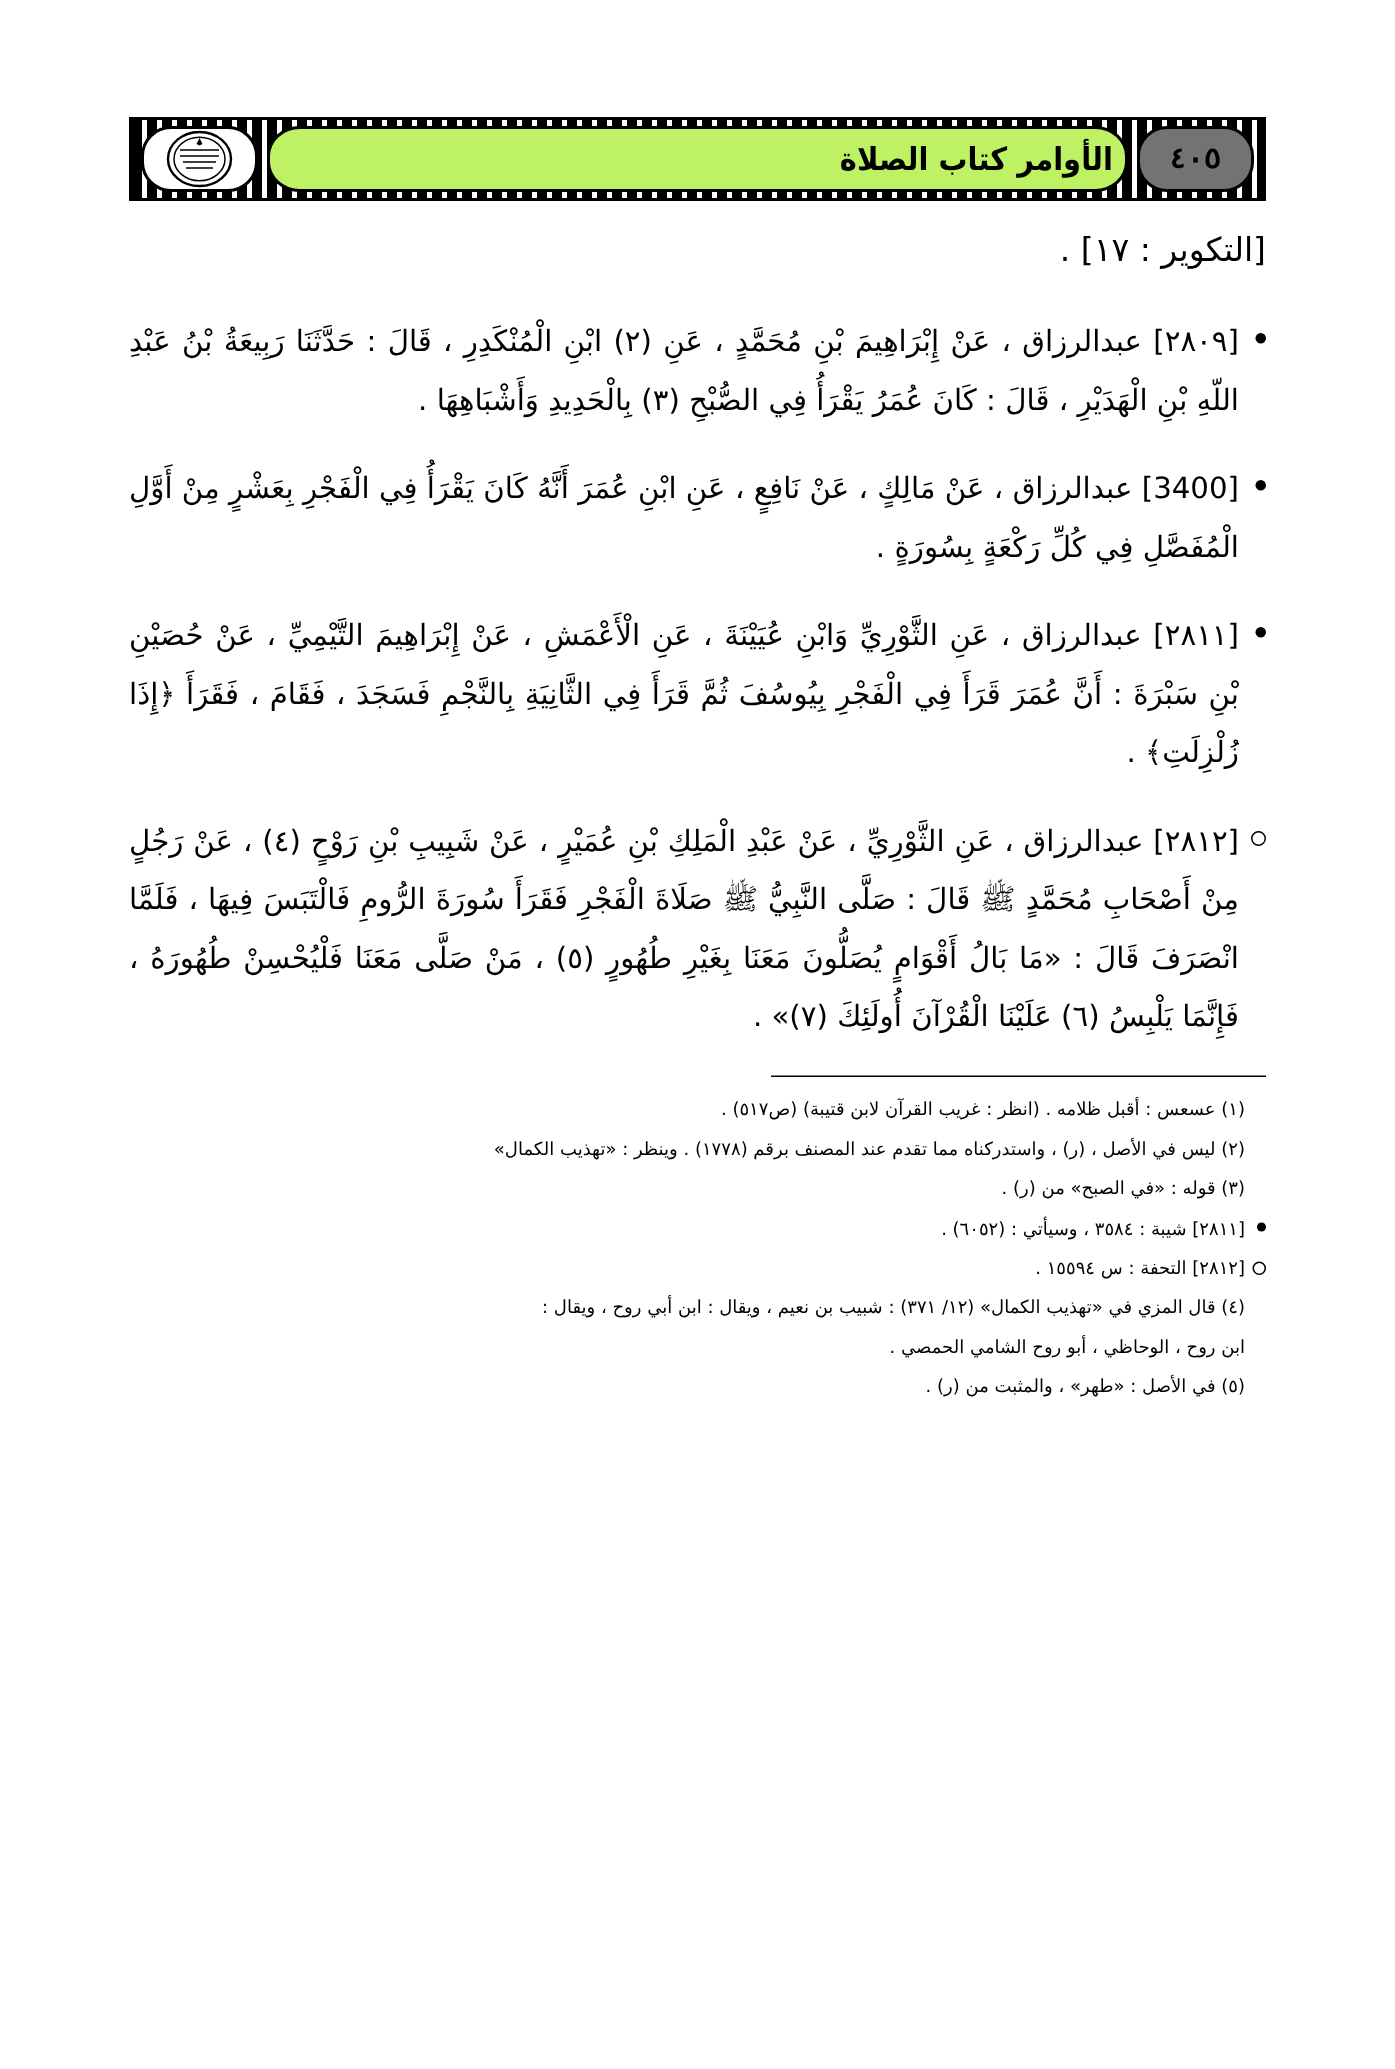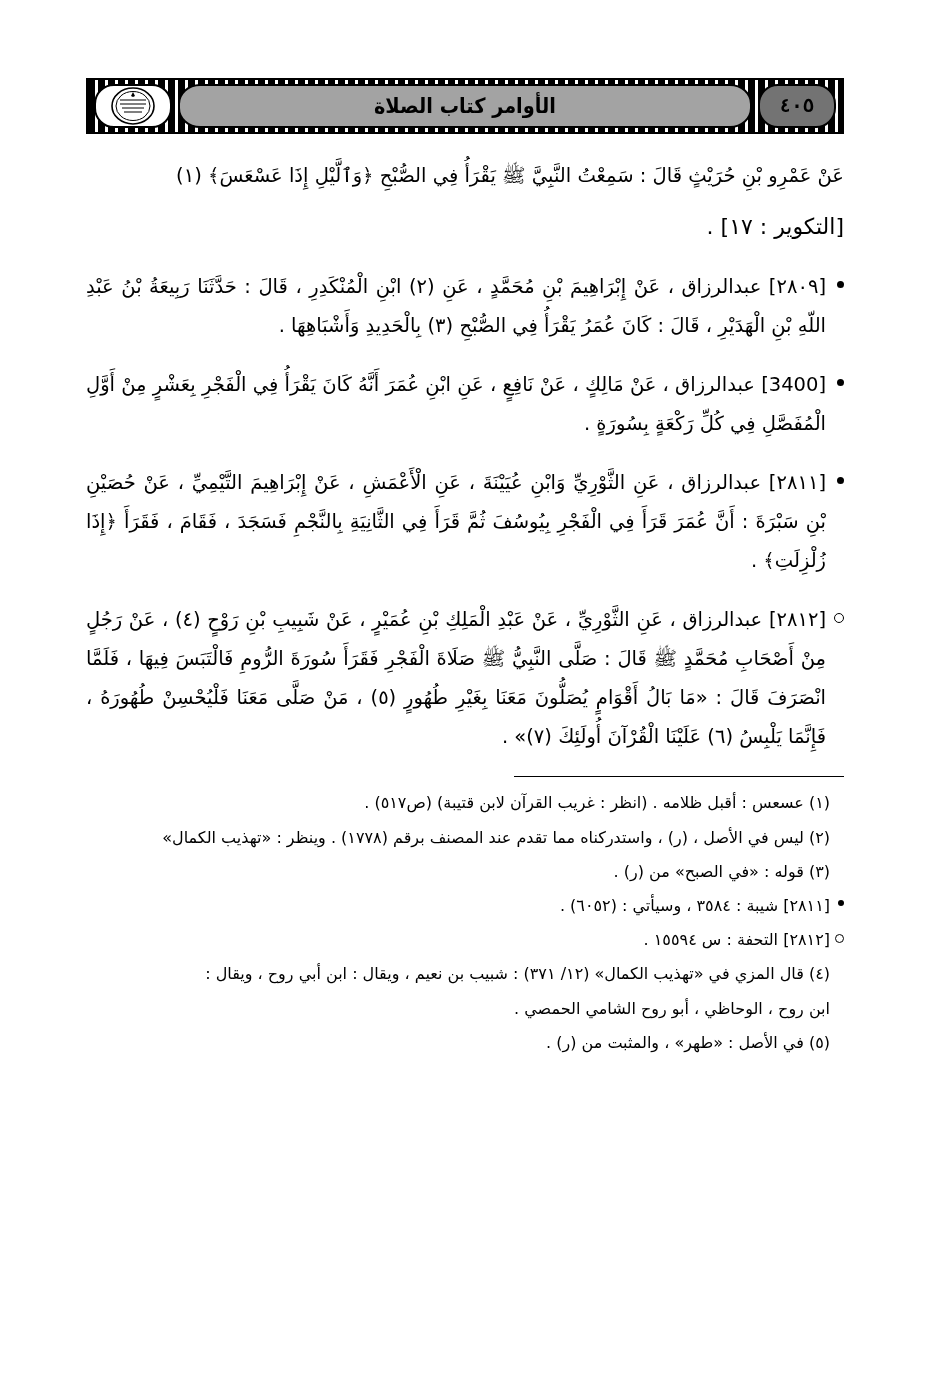--- a/index.html
+++ b/index.html
@@ -41,26 +41,25 @@
         #000 0px, #000 7px,
         #fff 7px, #fff 10px,
         #000 10px, #000 17px,
         #fff 17px, #fff 20px);
     box-sizing: border-box;
   }
   .header-inner {
     position: absolute;
     top: 6px; bottom: 6px;
     left: 92px; right: 92px;
-    background: #a3a3a3;
+    background: #bef264;
     border: 2px solid #000;
     border-radius: 22px / 20px;
     display: flex;
     align-items: center;
-    justify-content: center;
     box-sizing: border-box;
   }
   .header-title {
     font-family: "DejaVu Sans", "Liberation Sans", sans-serif;
     font-size: 21px;
     font-weight: bold;
     letter-spacing: -1px;
     color: #000;
     transform: scaleX(0.92);
     white-space: nowrap;
@@ -139,21 +138,21 @@
 
   
   .fn-rule {
     width: 330px;
     height: 1.4px;
     background: #000;
     margin: 14px 0 10px auto;
   }
   .footnotes {
     direction: rtl;
-    font-size: 16px;
+    font-size: 12px;
     line-height: 1.95;
     text-align: justify;
   }
   .fn-line {
     margin: 0 0 3px 0;
     position: relative;
     padding-right: 14px;
   }
   .fn-line .fbullet {
     position: absolute;
@@ -193,23 +192,20 @@
       <div class="header-title">الأوامر كتاب الصلاة</div>
     </div>
 
     <div class="page-number-box">
       <div class="page-number">٤٠٥</div>
     </div>
   </div>
 
   <div class="body-text">
 
-    <p class="para no-bullet">
-      <span>عَنْ عَمْرِو بْنِ حُرَيْثٍ قَالَ : سَمِعْتُ النَّبِيَّ ﷺ يَقْرَأُ فِي الصُّبْحِ ﴿وَٱلَّيْلِ إِذَا عَسْعَسَ﴾ (١)</span>
-    </p>
 
     <div class="ayah-ref">[التكوير : ١٧] .</div>
 
     <p class="para">
       <span class="bullet"></span>
       <span>[٢٨٠٩] عبدالرزاق ، عَنْ إِبْرَاهِيمَ بْنِ مُحَمَّدٍ ، عَنِ (٢) ابْنِ الْمُنْكَدِرِ ، قَالَ : حَدَّثَنَا رَبِيعَةُ بْنُ عَبْدِ اللّهِ بْنِ الْهَدَيْرِ ، قَالَ : كَانَ عُمَرُ يَقْرَأُ فِي الصُّبْحِ (٣) بِالْحَدِيدِ وَأَشْبَاهِهَا .</span>
     </p>
 
     <p class="para">
       <span class="bullet"></span>

